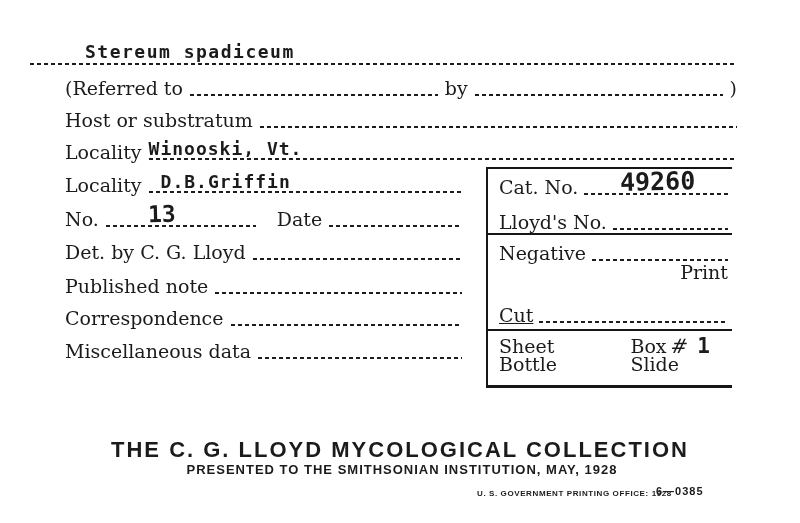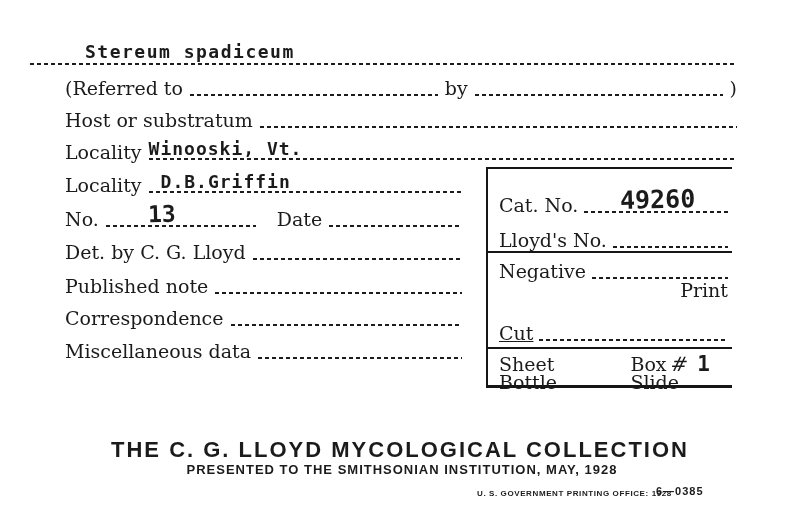--- a/index.html
+++ b/index.html
@@ -102,21 +102,21 @@
   <span class="lbl">Correspondence</span>
   <div class="dots"></div>
 </div>
 
 <div class="row" style="left:65px;top:335px;width:397px;height:26px;">
   <span class="lbl">Miscellaneous data</span>
   <div class="dots"></div>
 </div>
 
 <div id="catalog-box">
-  <div class="box-row" style="height:28px;margin-top:18px;">
+  <div class="box-row" style="height:28px;">
     <span class="lbl">Cat. No.</span>
     <div class="fill">
       <span class="hand" style="left:36px;bottom:1px;font-size:25px;">49260</span>
       <div class="dline"></div>
     </div>
   </div>
   <div class="box-row solid-after" style="height:38px;padding-bottom:1px;">
     <span class="lbl">Lloyd's No.</span>
     <div class="dots"></div>
   </div>

